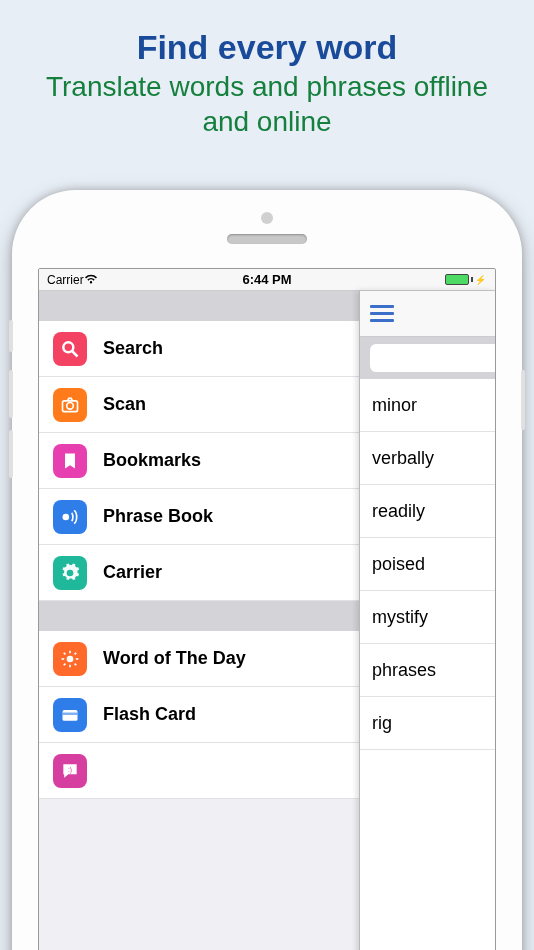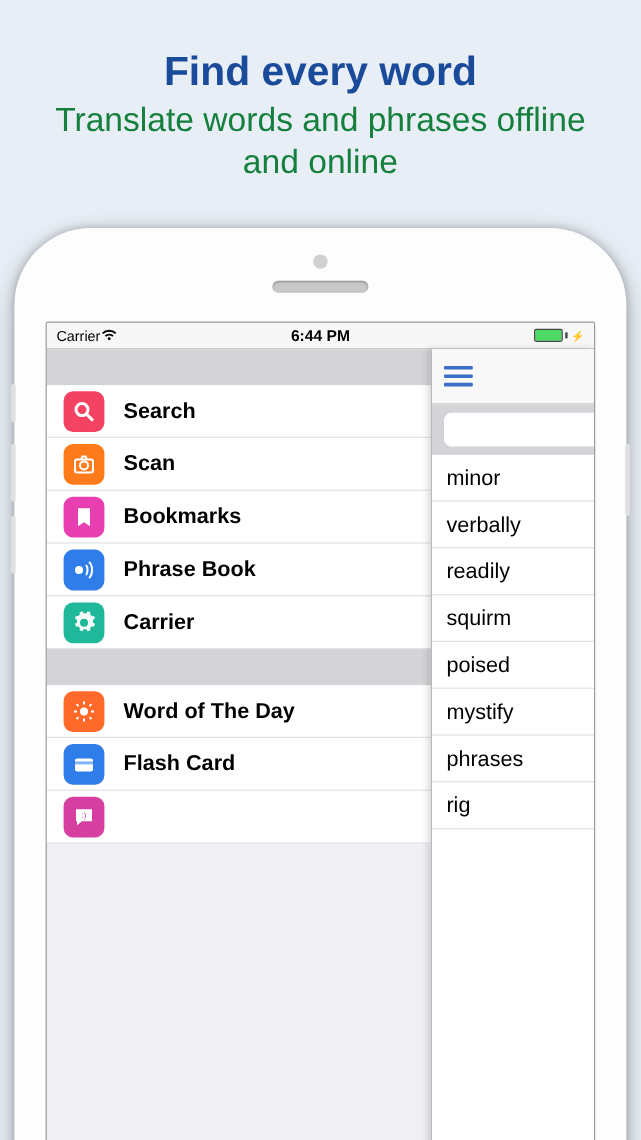--- a/index.html
+++ b/index.html
@@ -6,21 +6,21 @@
   body {
     width: 534px;
     height: 950px;
     background: #e8eef5;
     font-family: -apple-system, "Helvetica Neue", Arial, sans-serif;
     overflow: hidden;
     position: relative;
   }
   .promo {
     text-align: center;
-    padding: 41px 20px 10px;
+    padding: 28px 20px 10px;
   }
   .promo-title {
     color: #1a4b9b;
     font-size: 34px;
     font-weight: 700;
   }
   .promo-sub {
     color: #15803d;
     font-size: 28px;
     font-weight: 400;
@@ -106,21 +106,21 @@
   .gray-gap {
     height: 30px;
     background: #d4d4d8;
   }
   .menu-list {
     background: #fff;
   }
   .menu-item {
     display: flex;
     align-items: center;
-    height: 44px;
+    height: 56px;
     padding: 0 14px;
     border-bottom: 1px solid #e2e2e6;
     gap: 16px;
   }
   .micon {
     width: 34px;
     height: 34px;
     border-radius: 8px;
     display: flex;
     align-items: center;
@@ -176,21 +176,21 @@
     width: 200px;
     height: 28px;
     background: #fff;
     border-radius: 6px;
     border: none;
     padding: 0 10px;
     font-size: 14px;
   }
   .word-list { flex: 1; }
   .word-item {
-    height: 39px;
+    height: 53px;
     display: flex;
     align-items: center;
     padding-left: 12px;
     border-bottom: 1px solid #e2e2e6;
     font-size: 18px;
     color: #000;
   }
 </style>
 </head>
 <body>
@@ -323,21 +323,20 @@
             <span></span>
         </div>
       </div>
       <div class="rp-search-row">
         <input class="rp-search" placeholder="" style="">
       </div>
       <div class="word-list" id="word-list">
           <div class="word-item">minor</div>
           <div class="word-item">verbally</div>
           <div class="word-item">readily</div>
-          <div class="word-item">squirm</div>
           <div class="word-item">poised</div>
           <div class="word-item">mystify</div>
           <div class="word-item">phrases</div>
           <div class="word-item">rig</div>
         </div>
     </div>
 
   </div>
 </div>
 

